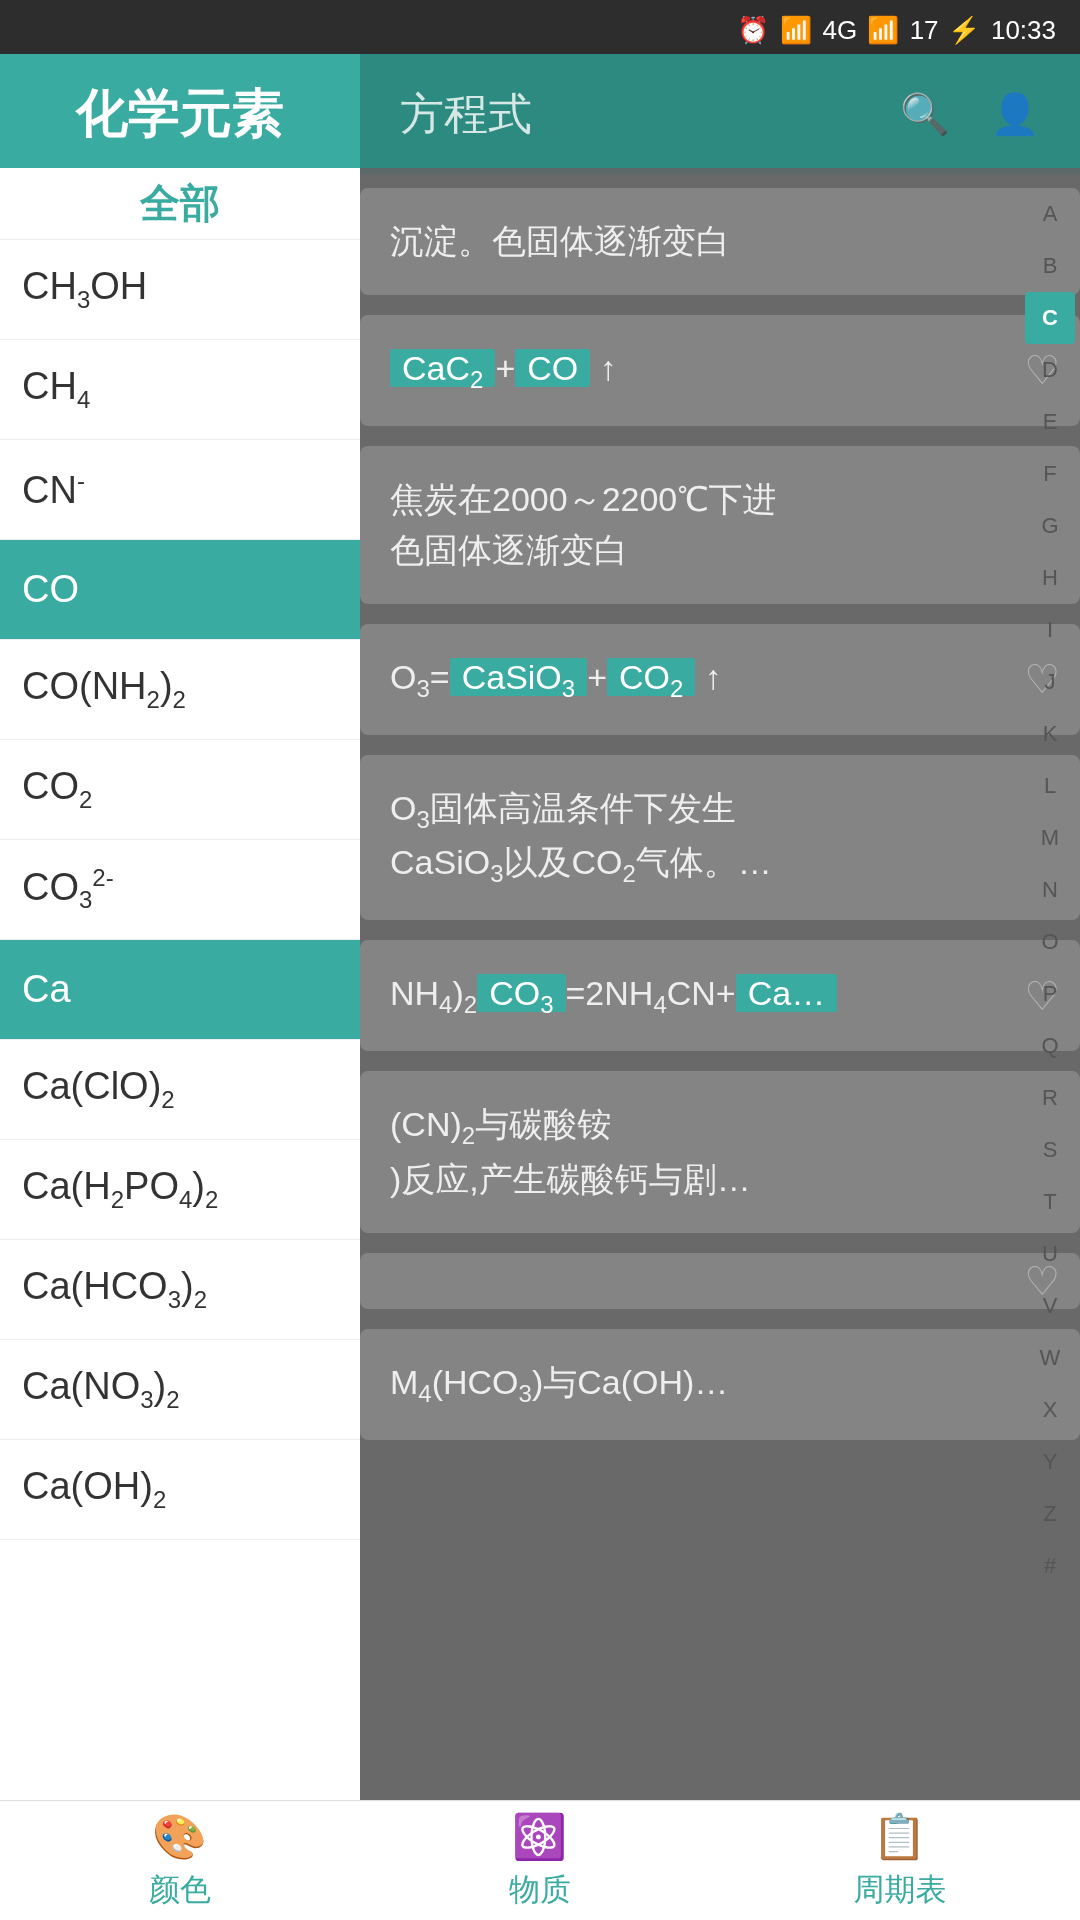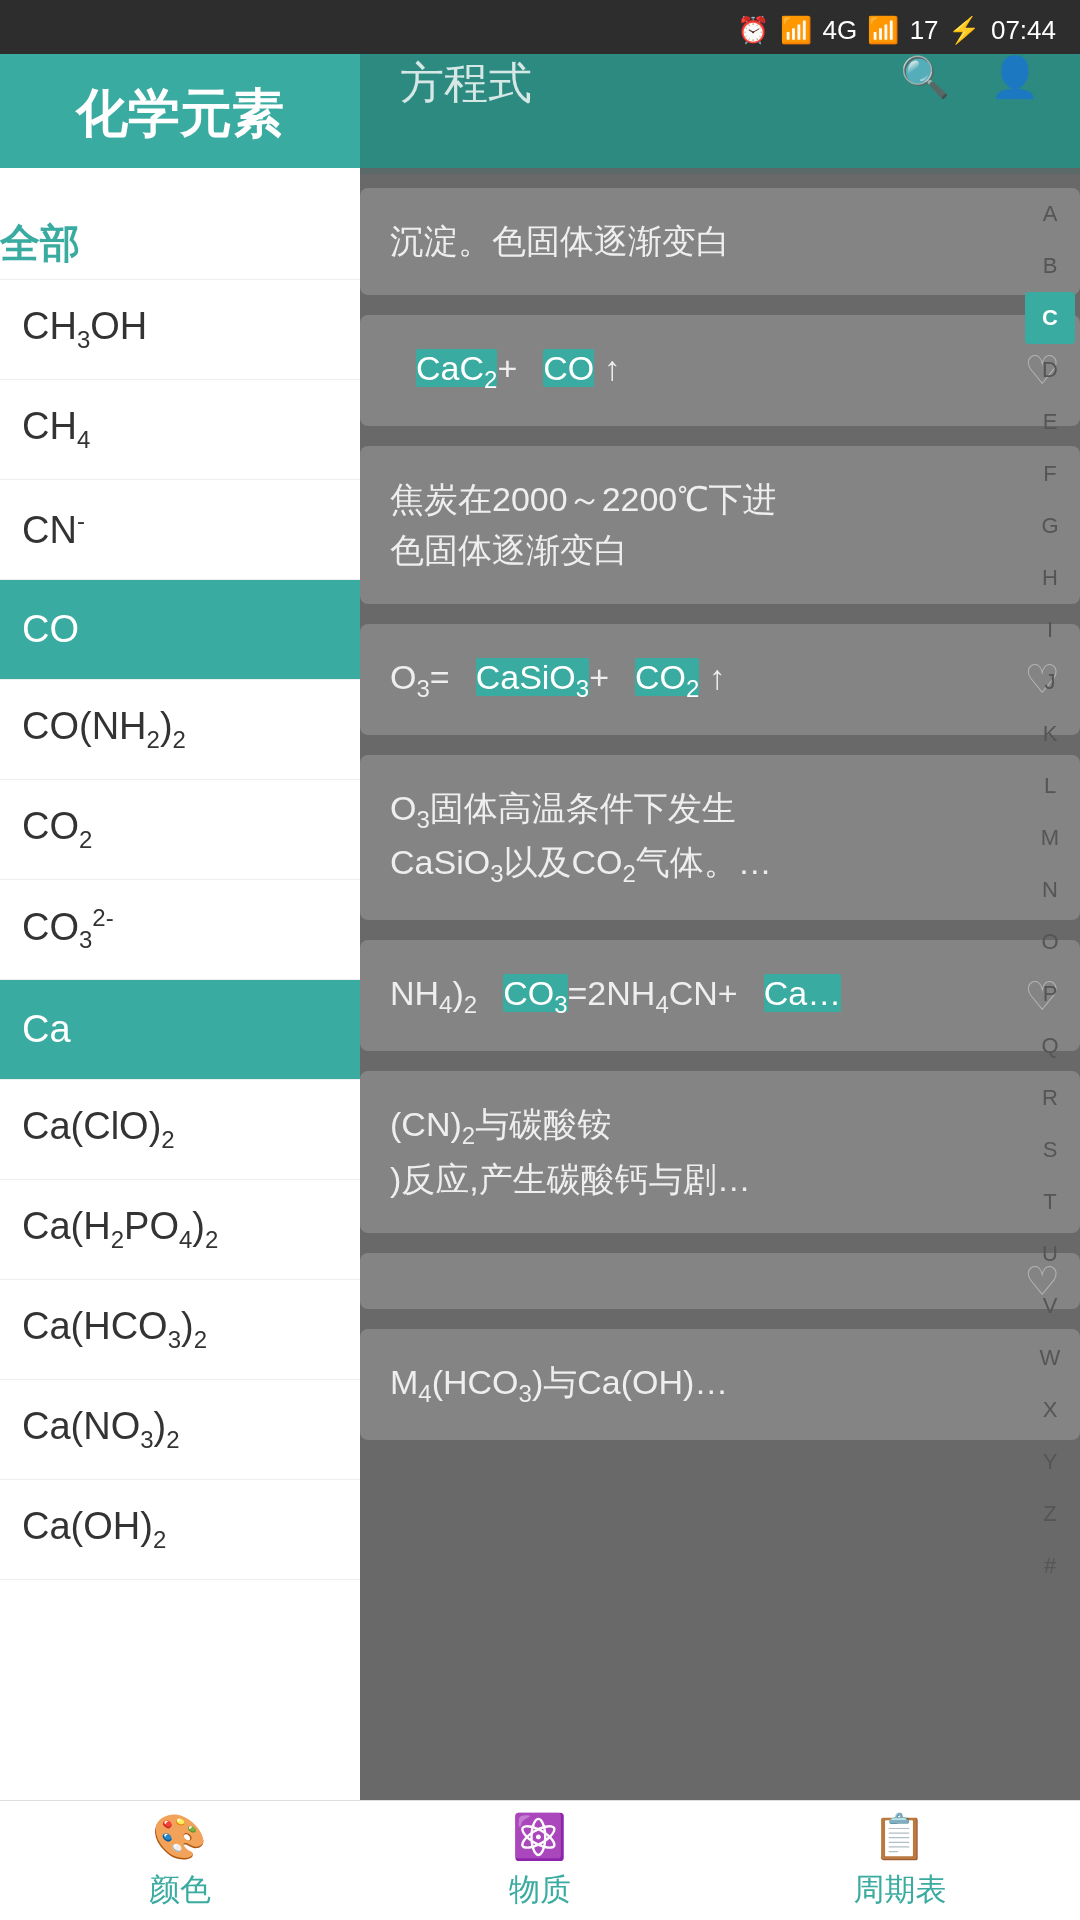--- a/index.html
+++ b/index.html
@@ -54,21 +54,21 @@
     .header-title {
       color: white;
       font-size: 52px;
       font-weight: bold;
     }
     .header-right {
       flex: 1;
       height: 120px;
       background: #2d8a80;
       display: flex;
-      align-items: flex-start;
+      align-items: center;
       justify-content: space-between;
       padding: 0 40px;
     }
     .header-right-title {
       color: rgba(255,255,255,0.8);
       font-size: 44px;
     }
     .header-icons {
       display: flex;
       gap: 40px;
@@ -92,22 +92,22 @@
     .sidebar {
       width: 360px;
       background: white;
       position: relative;
       z-index: 10;
     }
     .sidebar-header {
       height: 72px;
       display: flex;
       align-items: center;
+      justify-content: center;
       border-bottom: 1px solid #eee;
-      margin-top: 40px;
     }
     .sidebar-header-text {
       color: #3aaba0;
       font-size: 40px;
       font-weight: bold;
     }
 
     .sidebar-item {
       height: 100px;
       display: flex;
@@ -173,23 +173,22 @@
       position: relative;
     }
     .card-text {
       color: #eee;
       font-size: 34px;
       line-height: 1.5;
     }
     .highlight-teal {
       background: #3aaba0;
       color: white;
-      padding: 0 0;
+      padding: 0 12px;
       border-radius: 2px;
-      margin-left: 26px;
     }
     .heart-btn {
       position: absolute;
       right: 20px;
       top: 50%;
       transform: translateY(-50%);
       font-size: 40px;
       color: rgba(200,200,200,0.7);
       cursor: pointer;
     }
@@ -233,21 +232,21 @@
 <body>
 
 <div class="status-bar">
   <div class="status-icons">
     <span>⏰</span>
     <span>📶</span>
     <span>4G</span>
     <span>📶</span>
     <span>17</span>
     <span>⚡</span>
-    <span>07:44</span>
+    <span>10:33</span>
   </div>
 </div>
 
 <div class="header">
   <div class="header-left">
     <span class="header-title">化学元素</span>
   </div>
   <div class="header-right">
     <span class="header-right-title">方程式</span>
     <div class="header-icons">

